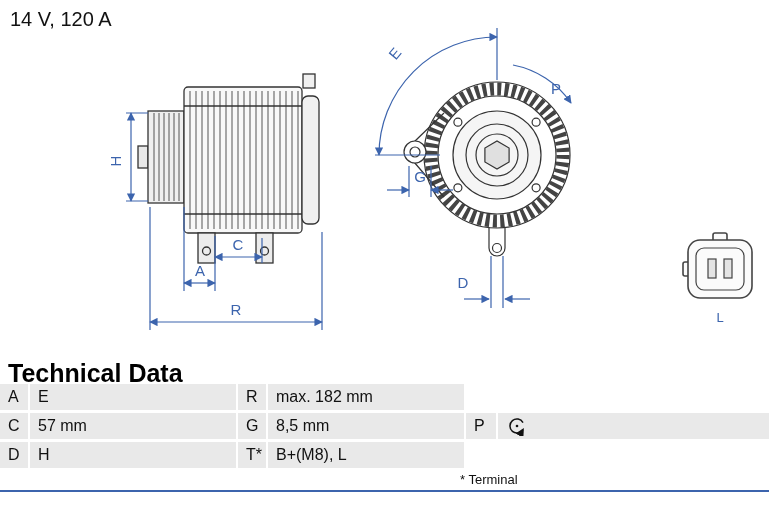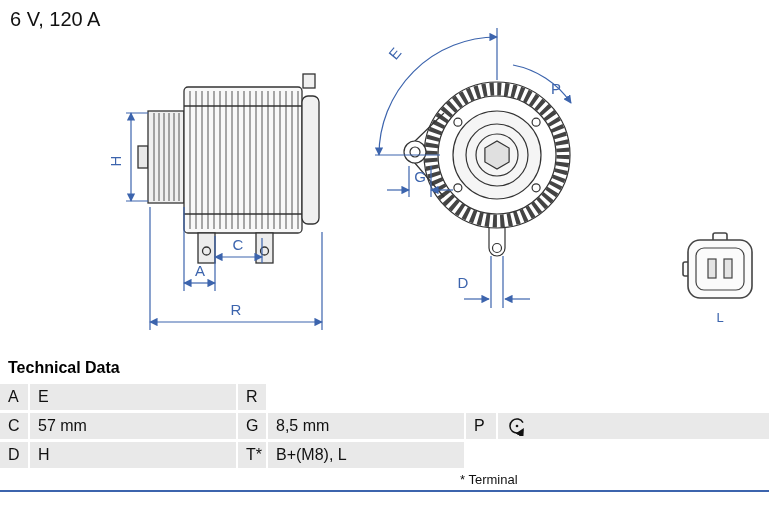--- a/index.html
+++ b/index.html
@@ -12,21 +12,21 @@
     overflow:hidden;
   }
   .rating {
     position:absolute; top:8px; left:10px;
     font-size:20px; color:#111;
   }
   .drawing-wrap { position:absolute; top:0; left:0; width:769px; height:356px; }
   svg text { font-family:"Liberation Sans", sans-serif; }
   .tech-title {
     position:absolute; top:359px; left:8px;
-    font-size:16px; font-weight:700; color:#000;
+    font-size:25px; font-weight:700; color:#000;
   }
   .tech-table {
     position:absolute; top:384px; left:0; width:769px;
     display:flex; flex-direction:column; gap:3px;
   }
   .trow {
     display:grid;
     grid-template-columns:28px 206px 28px 196px 30px 1fr;
     gap:2px; height:26px;
   }
@@ -42,21 +42,21 @@
     font-size:13px; color:#111;
   }
   .bottom-line {
     position:absolute; top:490px; left:0; width:769px; height:2px;
     background:#3c64ad;
   }
 </style>
 </head>
 <body>
 
-<div class="rating">6 V, 120 A</div>
+<div class="rating">14 V, 120 A</div>
 
 <div class="drawing-wrap">
 <svg width="769" height="356" viewBox="0 0 769 356">
   <defs>
     <marker id="dimArrow" viewBox="0 0 10 10" refX="9" refY="5" markerWidth="7" markerHeight="7" orient="auto-start-reverse">
       <path d="M0,0 L10,5 L0,10 z" fill="#3c64ad"></path>
     </marker>
   </defs>
 
   <g stroke="#333" fill="none" stroke-width="1.3">
@@ -156,20 +156,21 @@
 </svg>
 </div>
 
 <div class="tech-title">Technical Data</div>
 
 <div class="tech-table">
   <div class="trow">
     <div class="cell">A</div>
     <div class="cell">E</div>
     <div class="cell">R</div>
+    <div class="cell">max. 182 mm</div>
   </div>
   <div class="trow">
     <div class="cell">C</div>
     <div class="cell">57 mm</div>
     <div class="cell">G</div>
     <div class="cell">8,5 mm</div>
     <div class="cell">P</div>
     <div class="cell">
       <svg width="22" height="20" viewBox="0 0 22 20">
         <defs>

